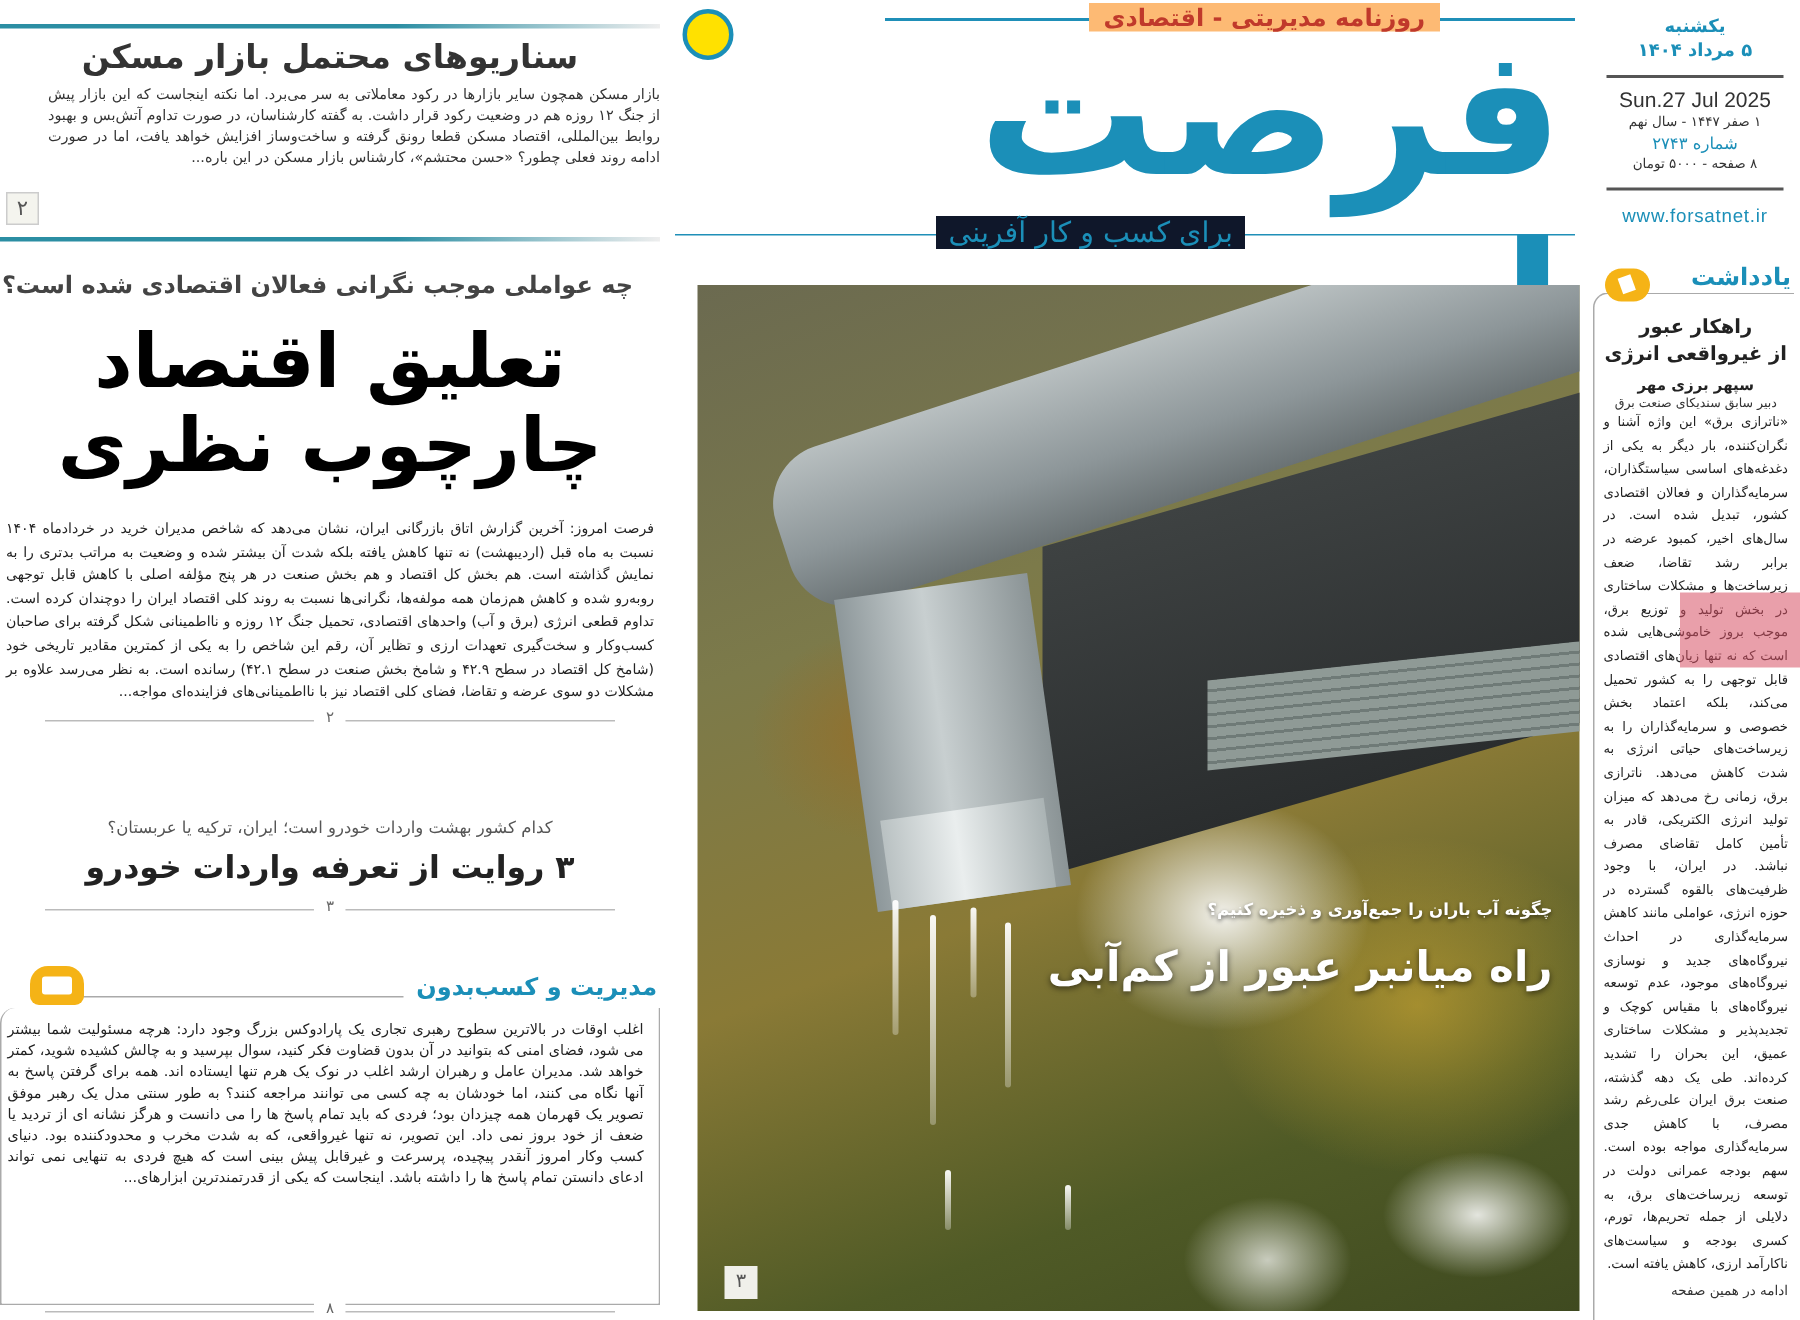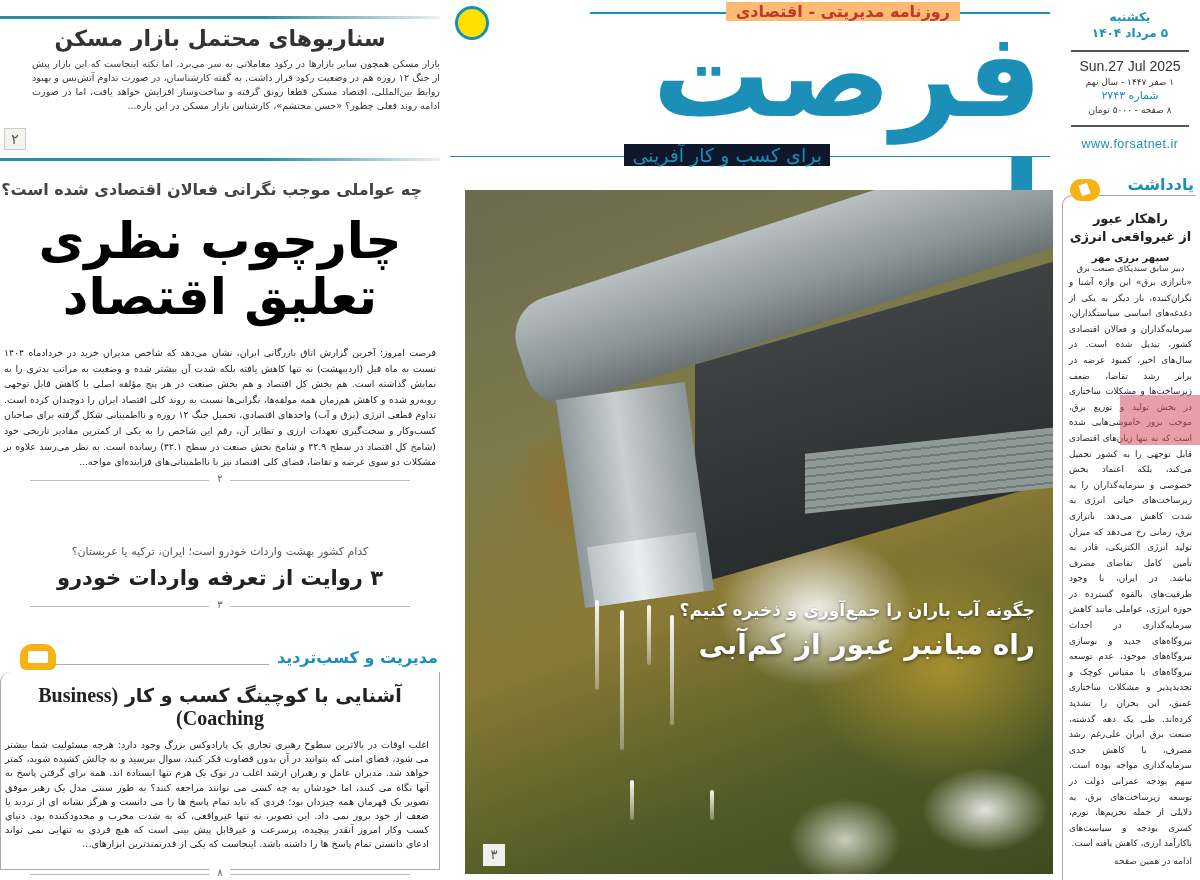--- a/index.html
+++ b/index.html
@@ -69,21 +69,21 @@
       radial-gradient(ellipse 120px 100px at 120px 300px, rgba(150,110,40,0.8), transparent 70%),
       radial-gradient(ellipse 200px 160px at 480px 480px, rgba(210,170,50,0.6), transparent 70%),
       linear-gradient(160deg, #6b6a50 0%, #7c7a4a 30%, #8a7a36 55%, #4f5a26 80%, #3f4a20 100%);
   }
   .gutter { position: absolute; left: 40px; top: 15px; width: 560px; height: 110px; background: linear-gradient(to bottom, #b8bfc0, #8d9699 60%, #6a7274); transform: rotate(-18deg); transform-origin: left top; border-radius: 40px 0 0 40px; top: 120px; }
   .roof { position: absolute; left: 230px; top: 120px; width: 380px; height: 220px; background: linear-gradient(to bottom, #3e4242, #2a2d2e); transform: skewY(-16deg); }
   .roof-siding { position: absolute; left: 340px; top: 250px; width: 260px; height: 60px; background: repeating-linear-gradient(to bottom, #8f9a96 0 6px, #6f7a77 6px 8px); transform: skewY(-6deg); }
   .downspout { position: absolute; left: 105px; top: 200px; width: 130px; height: 210px; background: linear-gradient(to right, #8d979a, #c8cfd0 45%, #8b9496); transform: rotate(-8deg); }
   .downspout::after { content: ""; position: absolute; left: 10px; right: 10px; bottom: 0; height: 60px; background: linear-gradient(to right, #b9c1c2, #eaeeee 45%, #aab3b4); }
   .drip { position: absolute; width: 4px; background: linear-gradient(to bottom, rgba(255,255,255,0.95), rgba(255,255,255,0.3)); border-radius: 2px; }
-  .photo-kicker { position: absolute; right: 18px; top: 410px; color: #fff; font-size: 17px; font-weight: bold; text-shadow: 0 1px 3px rgba(0,0,0,0.6); }
+  .photo-kicker { position: absolute; right: 18px; top: 410px; color: #fff; font-size: 11px; font-weight: bold; text-shadow: 0 1px 3px rgba(0,0,0,0.6); }
   .photo-title { position: absolute; right: 18px; top: 438px; color: #fff; font-size: 28px; font-weight: bold; text-shadow: 0 1px 4px rgba(0,0,0,0.6); }
   .photo-pg { position: absolute; left: 18px; bottom: 8px; width: 22px; height: 22px; background: #f0f0ea; color: #555; font-size: 13px; text-align: center; line-height: 22px; }
 
   
   .ed-label-row { position: absolute; left: 1058px; top: 175px; width: 142px; height: 30px; }
   .ed-icon { position: absolute; left: 12px; top: 4px; width: 30px; height: 22px; border-radius: 11px; background: #f5b316; }
   .ed-icon::after { content: ""; position: absolute; left: 10px; top: 5px; width: 9px; height: 11px; background: #fff; transform: rotate(-20deg); }
   .ed-label { position: absolute; right: 6px; top: 0; font-size: 16px; font-weight: bold; color: #1b8fb8; }
   .ed-box { position: absolute; left: 1062px; top: 195px; width: 134px; height: 685px; border-left: 1px solid #aaa; border-top: 1px solid #aaa; border-radius: 10px 0 0 0; padding: 14px 4px 0 6px; }
   .ed-title { text-align: center; font-size: 13px; font-weight: bold; color: #222; line-height: 18px; }
@@ -121,47 +121,43 @@
 <div class="housing">
   <div class="title">سناریوهای محتمل بازار مسکن</div>
   <div class="body">بازار مسکن همچون سایر بازارها در رکود معاملاتی به سر می‌برد. اما نکته اینجاست که این بازار پیش از جنگ ۱۲ روزه هم در وضعیت رکود قرار داشت. به گفته کارشناسان، در صورت تداوم آتش‌بس و بهبود روابط بین‌المللی، اقتصاد مسکن قطعا رونق گرفته و ساخت‌وساز افزایش خواهد یافت، اما در صورت ادامه روند فعلی چطور؟ «حسن محتشم»، کارشناس بازار مسکن در این باره...</div>
   <div class="pg-box">۲</div>
 </div>
 <div class="top-rule" style="top:158px;"></div>
 
 <div class="main-story">
   <div class="kicker">چه عواملی موجب نگرانی فعالان اقتصادی شده است؟</div>
   <div class="title">
+    <div>تعلیق اقتصاد</div>
     <div>چارچوب نظری</div>
-    <div>تعلیق اقتصاد</div>
   </div>
   <div class="body">فرصت امروز: آخرین گزارش اتاق بازرگانی ایران، نشان می‌دهد که شاخص مدیران خرید در خردادماه ۱۴۰۴ نسبت به ماه قبل (اردیبهشت) نه تنها کاهش یافته بلکه شدت آن بیشتر شده و وضعیت به مراتب بدتری را به نمایش گذاشته است. هم بخش کل اقتصاد و هم بخش صنعت در هر پنج مؤلفه اصلی با کاهش قابل توجهی روبه‌رو شده و کاهش هم‌زمان همه مولفه‌ها، نگرانی‌ها نسبت به روند کلی اقتصاد ایران را دوچندان کرده است. تداوم قطعی انرژی (برق و آب) واحدهای اقتصادی، تحمیل جنگ ۱۲ روزه و نااطمینانی شکل گرفته برای صاحبان کسب‌وکار و سخت‌گیری تعهدات ارزی و تظایر آن، رقم این شاخص را به یکی از کمترین مقادیر تاریخی خود (شامخ کل اقتصاد در سطح ۴۲.۹ و شامخ بخش صنعت در سطح ۴۲.۱) رسانده است. به نظر می‌رسد علاوه بر مشکلات دو سوی عرضه و تقاضا، فضای کلی اقتصاد نیز با نااطمینانی‌های فزاینده‌ای مواجه...</div>
   <div class="sep">
       <span>۲</span>
     </div>
 </div>
 
 <div class="car-story">
   <div class="kicker">کدام کشور بهشت واردات خودرو است؛ ایران، ترکیه یا عربستان؟</div>
   <div class="title">۳ روایت از تعرفه واردات خودرو</div>
   <div class="sep" style="margin-top:10px;">
       <span>۳</span>
     </div>
 </div>
 
 <div class="mgmt-label-row">
   <div class="mgmt-rule"></div>
   <div class="brief-icon"></div>
-  <div class="mgmt-label">مدیریت و کسب‌تردید</div>
+  <div class="mgmt-label">مدیریت و کسب‌بدون</div>
 </div>
 <div class="mgmt">
-  <div class="title">
-    <span>آشنایی با کوچینگ کسب و کار</span>
-    <span class="en">(Business Coaching)</span>
-  </div>
   <div class="body">اغلب اوقات در بالاترین سطوح رهبری تجاری یک پارادوکس بزرگ وجود دارد: هرچه مسئولیت شما بیشتر می شود، فضای امنی که بتوانید در آن بدون قضاوت فکر کنید، سوال بپرسید و به چالش کشیده شوید، کمتر خواهد شد. مدیران عامل و رهبران ارشد اغلب در نوک یک هرم تنها ایستاده اند. همه برای گرفتن پاسخ به آنها نگاه می کنند، اما خودشان به چه کسی می توانند مراجعه کنند؟ به طور سنتی مدل یک رهبر موفق تصویر یک قهرمان همه چیزدان بود؛ فردی که باید تمام پاسخ ها را می دانست و هرگز نشانه ای از تردید یا ضعف از خود بروز نمی داد. این تصویر، نه تنها غیرواقعی، که به شدت مخرب و محدودکننده بود. دنیای کسب وکار امروز آنقدر پیچیده، پرسرعت و غیرقابل پیش بینی است که هیچ فردی به تنهایی نمی تواند ادعای دانستن تمام پاسخ ها را داشته باشد. اینجاست که یکی از قدرتمندترین ابزارهای...</div>
 </div>
 <div class="sep mgmt-pg">
     <span>۸</span>
   </div>
 
 <div class="photo">
   <div class="roof"></div>
   <div class="roof-siding"></div>
   <div class="gutter"></div>

